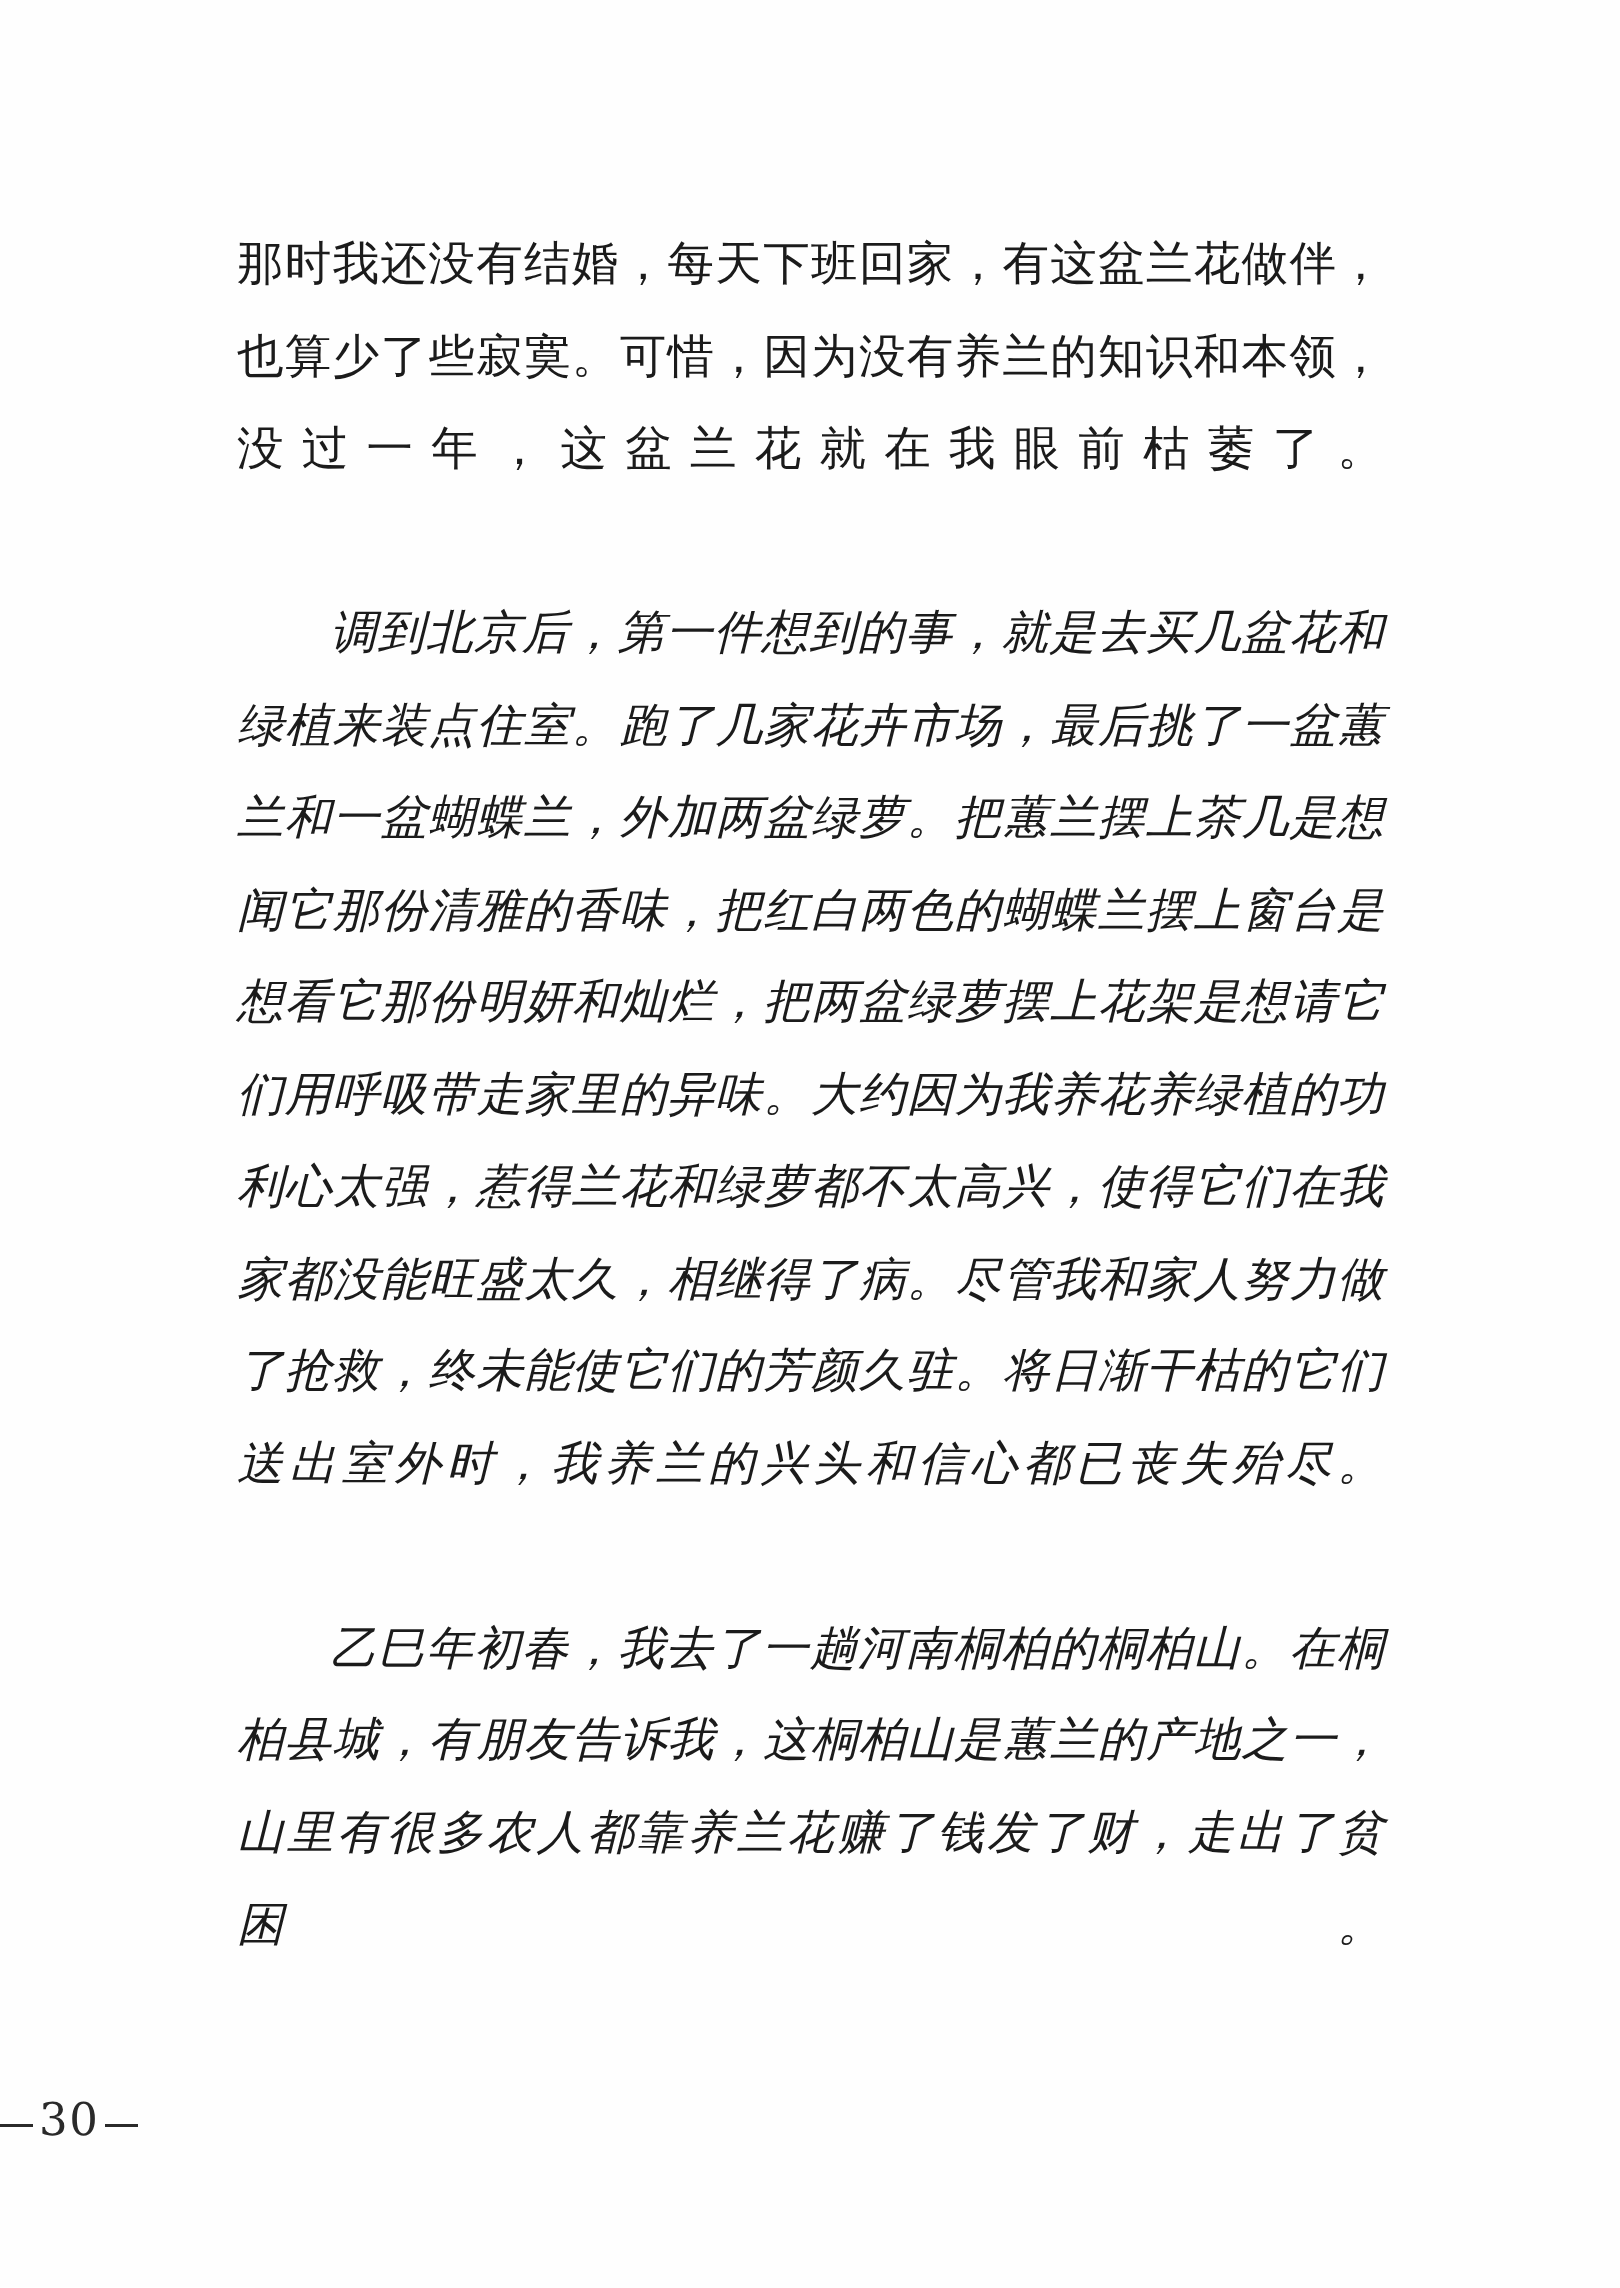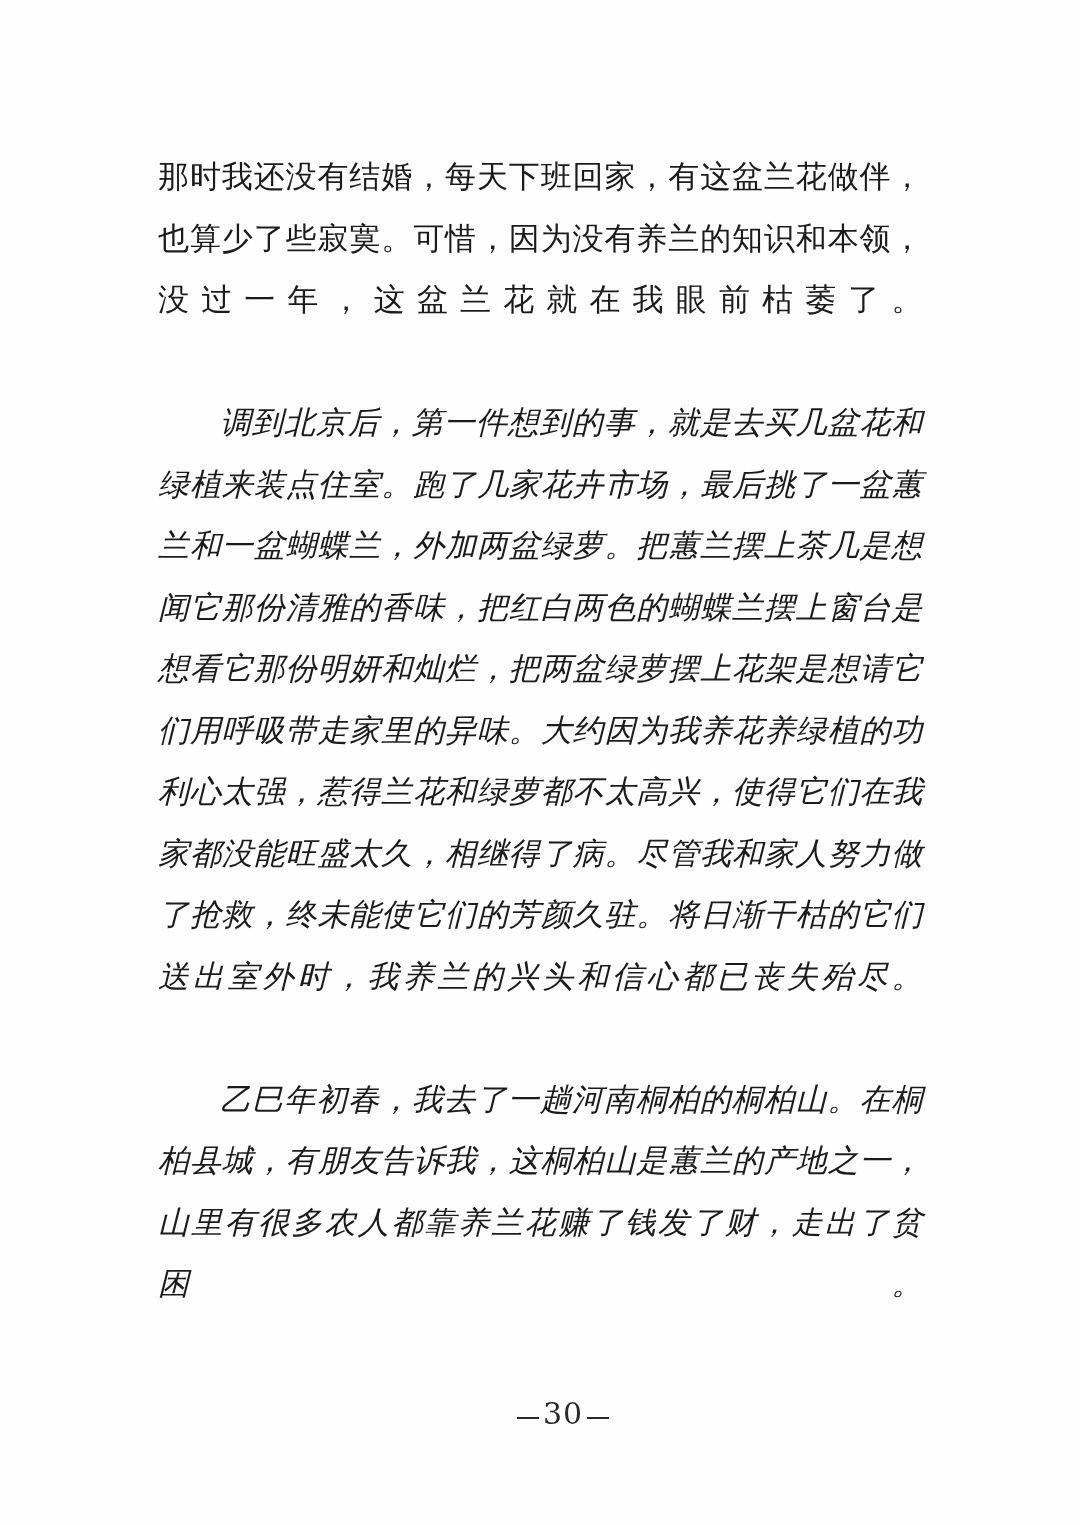--- a/index.html
+++ b/index.html
@@ -52,26 +52,25 @@
     display: inline-block;
     width: 100%;
   }
 
   
   .folio {
     position: absolute;
     left: 0;
     right: 0;
     top: 1396px;
-    text-align: center;
+    text-align: left;
     font-family: "DejaVu Serif", "Liberation Serif", serif;
     font-size: 30px;
     letter-spacing: 1px;
     color: #2a2a2a;
-    margin-left: 46px;
   }
 
   .folio .dash {
     display: inline-block;
     vertical-align: 0.18em;
     width: 22px;
     height: 2px;
     background: #2a2a2a;
   }
 

